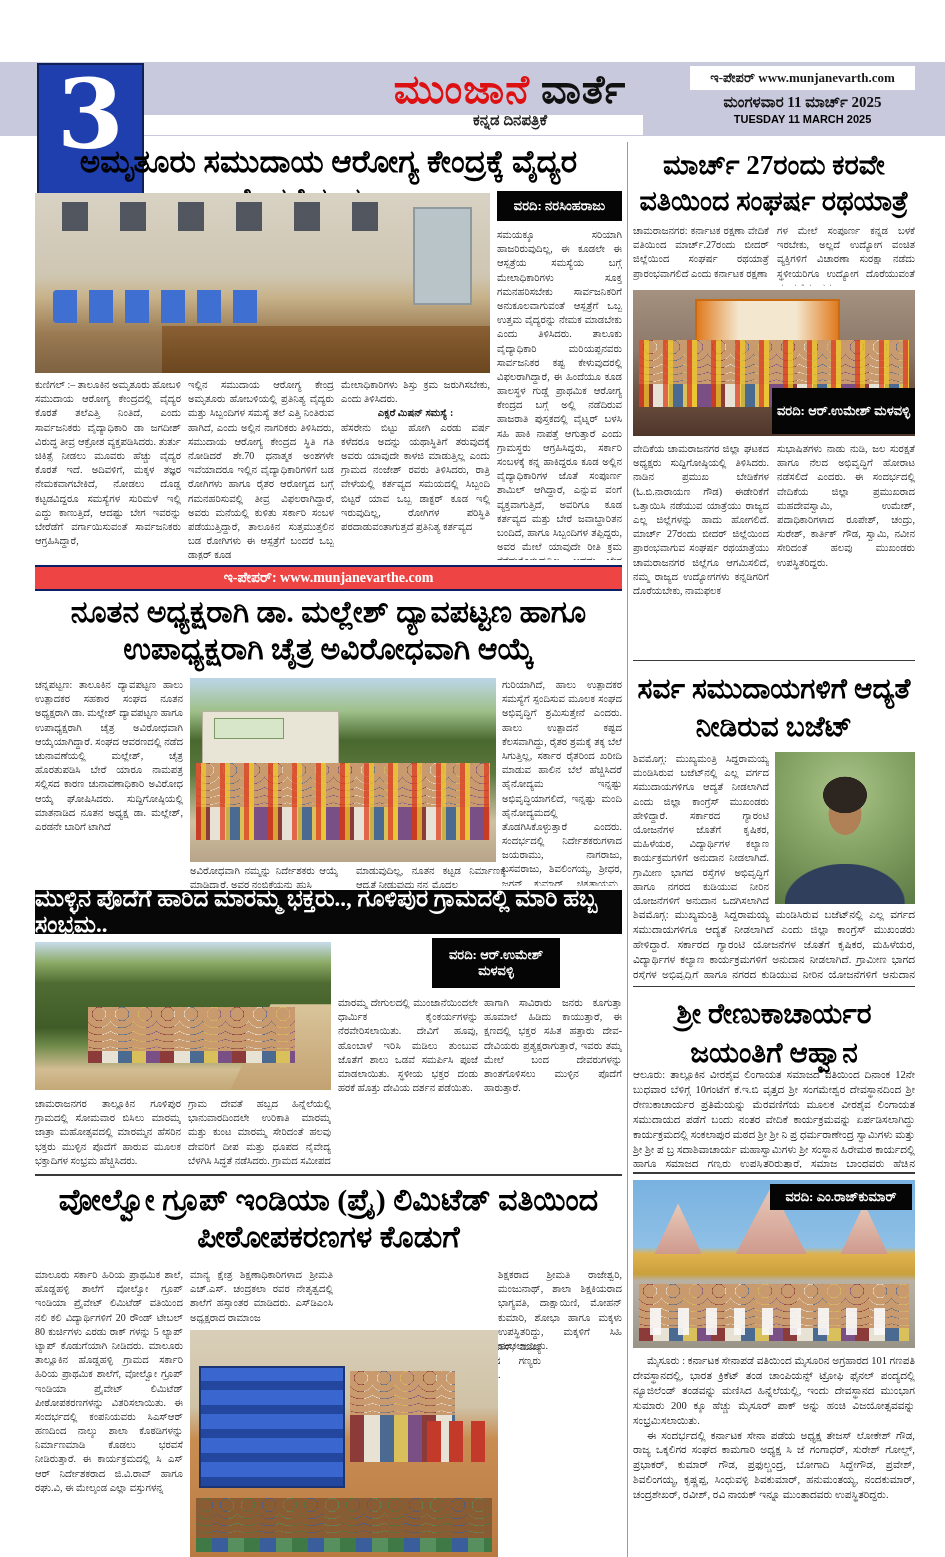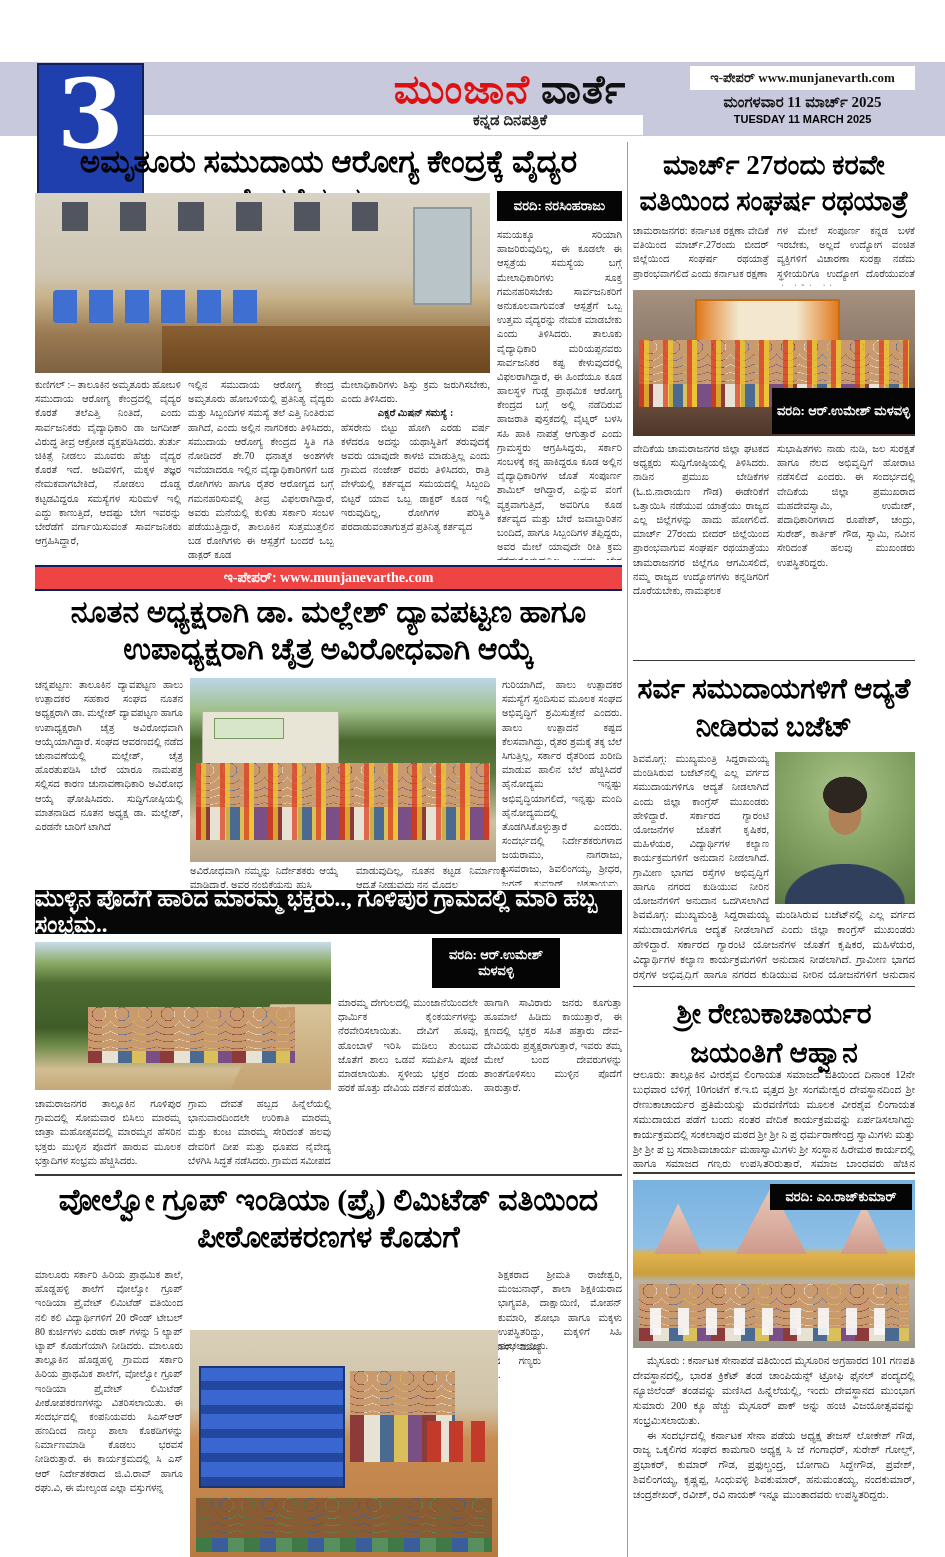--- a/index.html
+++ b/index.html
@@ -141,20 +141,21 @@
   <div class="abs col" style="left:338px;top:996px;width:140px;height:178px;">ಮಾರಮ್ಮ ದೇಗುಲದಲ್ಲಿ ಮುಂಜಾನೆಯಿಂದಲೇ ಧಾರ್ಮಿಕ ಕೈಂಕರ್ಯಗಳನ್ನು ನೆರವೇರಿಸಲಾಯಿತು. ದೇವಿಗೆ ಹೂವು, ಹೊಂಬಾಳೆ ಇರಿಸಿ ಮಡಿಲು ತುಂಬುವ ಜೊತೆಗೆ ಶಾಲು ಒಡವೆ ಸಮರ್ಪಿಸಿ ಪೂಜೆ ಮಾಡಲಾಯಿತು. ಸ್ಥಳೀಯ ಭಕ್ತರ ದಂಡು ಹರಕೆ ಹೊತ್ತು ದೇವಿಯ ದರ್ಶನ ಪಡೆಯಿತು.</div>
 
   <div class="abs col" style="left:35px;top:1097px;width:146px;height:76px;">ಚಾಮರಾಜನಗರ ತಾಲ್ಲೂಕಿನ ಗೂಳಿಪುರ ಗ್ರಾಮದಲ್ಲಿ ಸೋಮವಾರ ಬಿಸಿಲು ಮಾರಮ್ಮ ಜಾತ್ರಾ ಮಹೋತ್ಸವದಲ್ಲಿ ಮಾರಮ್ಮನ ಹೆಸರಿನ ಭಕ್ತರು ಮುಳ್ಳಿನ ಪೊದೆಗೆ ಹಾರುವ ಮೂಲಕ ಭಕ್ತಾದಿಗಳ ಸಂಭ್ರಮ ಹೆಚ್ಚಿಸಿದರು.</div>
   <div class="abs col" style="left:188px;top:1097px;width:143px;height:76px;">ಗ್ರಾಮ ದೇವತೆ ಹಬ್ಬದ ಹಿನ್ನೆಲೆಯಲ್ಲಿ ಭಾನುವಾರದಿಂದಲೇ ಉರಿಕಾತಿ ಮಾರಮ್ಮ ಮತ್ತು ಕುಂಟ ಮಾರಮ್ಮ ಸೇರಿದಂತೆ ಹಲವು ದೇವರಿಗೆ ದೀಪ ಮತ್ತು ಧೂಪದ ನೈವೇದ್ಯ ಬೆಳಗಿಸಿ ಸಿದ್ಧತೆ ನಡೆಸಿದರು. ಗ್ರಾಮದ ಸಮೀಪದ</div>
 
   <div class="abs rule" style="left:35px;top:1174px;width:587px;height:2px;"></div>
 
   <div class="abs headline" style="left:35px;top:1182px;width:587px;font-size:30px;">ವೋಲ್ವೋ ಗ್ರೂಪ್ ಇಂಡಿಯಾ (ಪ್ರೈ) ಲಿಮಿಟೆಡ್ ವತಿಯಿಂದ ಪೀಠೋಪಕರಣಗಳ ಕೊಡುಗೆ</div>
 
   <div class="abs col" style="left:35px;top:1268px;width:148px;height:282px;">ಮಾಲೂರು ಸರ್ಕಾರಿ ಹಿರಿಯ ಪ್ರಾಥಮಿಕ ಶಾಲೆ, ಹೊಡ್ಡಹಳ್ಳಿ ಶಾಲೆಗೆ ವೋಲ್ವೋ ಗ್ರೂಪ್ ಇಂಡಿಯಾ ಪ್ರೈವೇಟ್ ಲಿಮಿಟೆಡ್ ವತಿಯಿಂದ ನಲಿ ಕಲಿ ವಿದ್ಯಾರ್ಥಿಗಳಿಗೆ 20 ರೌಂಡ್ ಟೇಬಲ್ 80 ಕುರ್ಚಿಗಳು ಎರಡು ರಾಕ್ ಗಳನ್ನು 5 ಲ್ಯಾಪ್ ಟ್ಯಾಪ್ ಕೊಡುಗೆಯಾಗಿ ನೀಡಿದರು. ಮಾಲೂರು ತಾಲ್ಲೂಕಿನ ಹೊಡ್ಡಹಳ್ಳಿ ಗ್ರಾಮದ ಸರ್ಕಾರಿ ಹಿರಿಯ ಪ್ರಾಥಮಿಕ ಶಾಲೆಗೆ, ವೋಲ್ವೋ ಗ್ರೂಪ್ ಇಂಡಿಯಾ ಪ್ರೈವೇಟ್ ಲಿಮಿಟೆಡ್ ಪೀಠೋಪಕರಣಗಳನ್ನು ವಿತರಿಸಲಾಯಿತು. ಈ ಸಂದರ್ಭದಲ್ಲಿ ಕಂಪನಿಯವರು ಸಿಎಸ್ಆರ್ ಹಣದಿಂದ ನಾಲ್ಕು ಶಾಲಾ ಕೊಠಡಿಗಳನ್ನು ನಿರ್ಮಾಣಮಾಡಿ ಕೊಡಲು ಭರವಸೆ ನೀಡಿರುತ್ತಾರೆ. ಈ ಕಾರ್ಯಕ್ರಮದಲ್ಲಿ ಸಿ ಎಸ್ ಆರ್ ನಿರ್ದೇಶಕರಾದ ಜಿ.ವಿ.ರಾವ್ ಹಾಗೂ ರಘು.ವಿ, ಈ ಮೇಲ್ಕಂಡ ಎಲ್ಲಾ ವಸ್ತುಗಳನ್ನ</div>
+  <div class="abs col" style="left:190px;top:1268px;width:143px;height:56px;">ಮಾನ್ಯ ಕ್ಷೇತ್ರ ಶಿಕ್ಷಣಾಧಿಕಾರಿಗಳಾದ ಶ್ರೀಮತಿ ಎಚ್.ಎಸ್. ಚಂದ್ರಕಲಾ ರವರ ನೇತೃತ್ವದಲ್ಲಿ ಶಾಲೆಗೆ ಹಸ್ತಾಂತರ ಮಾಡಿದರು. ಎಸ್‌ಡಿಎಂಸಿ ಅಧ್ಯಕ್ಷರಾದ ರಾಮಾಂಜ</div>
   <div class="abs col" style="left:345px;top:1340px;width:148px;height:56px;margin-left:48px;">ನೇಯ, ಸಿಆರ್‌ಪಿ ಗಳಾದ ಶ್ರೀನಿವಾಸ್, ಮುಖ್ಯ ಶಿಕ್ಷಕರು ಹಾಗೂ ಗ್ರಾಮದ ಗಣ್ಯರು ಕಾರ್ಯಕ್ರಮದಲ್ಲಿ ಭಾಗವಹಿಸಿದ್ದರು.</div>
   <div class="abs col" style="left:498px;top:1268px;width:124px;height:230px;">ಶಿಕ್ಷಕರಾದ ಶ್ರೀಮತಿ ರಾಜೇಶ್ವರಿ, ಮಂಜುನಾಥ್, ಶಾಲಾ ಶಿಕ್ಷಕಿಯರಾದ ಭಾಗ್ಯವತಿ, ದಾಕ್ಷಾಯಿಣಿ, ಮೋಹನ್ ಕುಮಾರಿ, ಶೋಭಾ ಹಾಗೂ ಮಕ್ಕಳು ಉಪಸ್ಥಿತರಿದ್ದು, ಮಕ್ಕಳಿಗೆ ಸಿಹಿ ಹಂಚಲಾಯಿತು.</div>
 
   <div class="abs photo ph-school" style="left:190px;top:1330px;width:308px;height:227px;">
     <div class="abs ph-racks"></div>
     <div class="abs people" style="left:52%;top:18%;width:34%;height:40%;"></div>
     <div class="abs chairs-red" style="right:3%;top:40%;width:20%;height:18%;"></div>
     <div class="abs ph-kids" style="left:2%;bottom:2%;width:96%;height:24%;"></div>
   </div>
 

